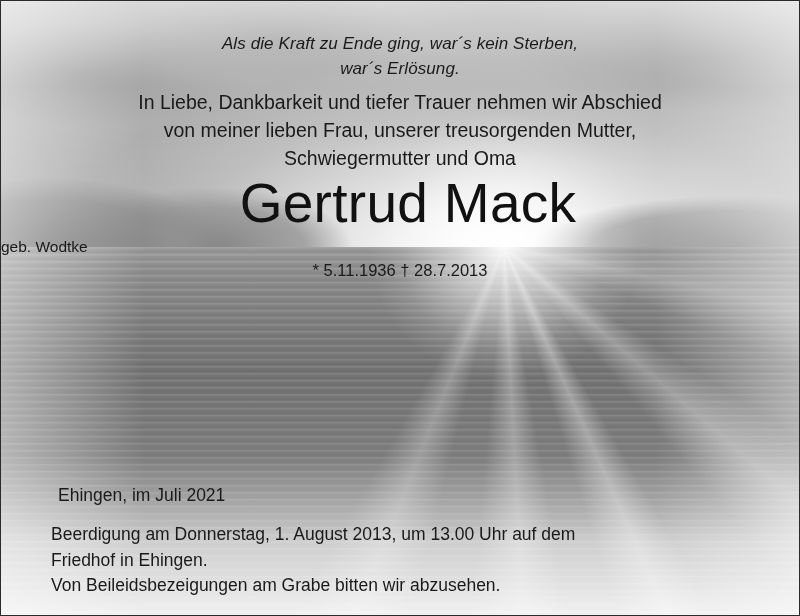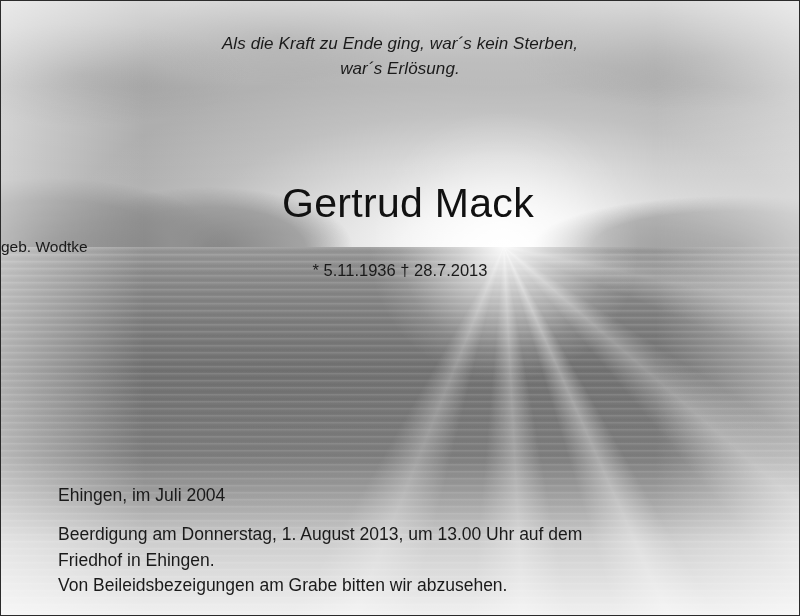--- a/index.html
+++ b/index.html
@@ -139,21 +139,21 @@
     left: 0; right: 0;
     top: 87px;
     text-align: center;
     font-size: 19.5px;
     line-height: 28px;
   }
   .name {
     left: 16px; right: 0;
     top: 178px;
     text-align: center;
-    font-size: 41px;
+    font-size: 55px;
     line-height: 48px;
     letter-spacing: .3px;
     color: #111;
   }
   .maiden {
     left: 0; right: 0;
     top: 236px;
     text-align: left;
     font-size: 15.5px;
     line-height: 20px;
@@ -172,21 +172,21 @@
     font-size: 17.5px;
     line-height: 25.4px;
   }
   .place {
     left: 57px;
     top: 482px;
     font-size: 17.5px;
     line-height: 24px;
   }
   .funeral {
-    left: 57px;
+    left: 50px;
     top: 521px;
     font-size: 17.5px;
     line-height: 25.5px;
   }
 </style>
 </head>
 <body>
 
 <div class="notice">
 
@@ -197,22 +197,25 @@
     <div class="bg-sea"></div>
     <div class="bg-sea-streaks"></div>
     <div class="bg-rays"></div>
     <div class="bg-glow"></div>
     <div class="bg-vignette"></div>
   </div>
 
   <div class="content">
     <div class="t motto">Als die Kraft zu Ende ging, war´s kein Sterben,
 war´s Erlösung.</div>
+    <div class="t intro">In Liebe, Dankbarkeit und tiefer Trauer nehmen wir Abschied
+von meiner lieben Frau, unserer treusorgenden Mutter,
+Schwiegermutter und Oma</div>
     <div class="t name">Gertrud Mack</div>
     <div class="t maiden">geb. Wodtke</div>
     <div class="t dates">* 5.11.1936        † 28.7.2013</div>
-    <div class="t place">Ehingen, im Juli 2004</div>
+    <div class="t place">Ehingen, im Juli 2021</div>
     <div class="t funeral">Beerdigung am Donnerstag, 1. August 2013, um 13.00 Uhr auf dem
 Friedhof in Ehingen.
 Von Beileidsbezeigungen am Grabe bitten wir abzusehen.</div>
   </div>
 
 </div>
 
 </body></html>

